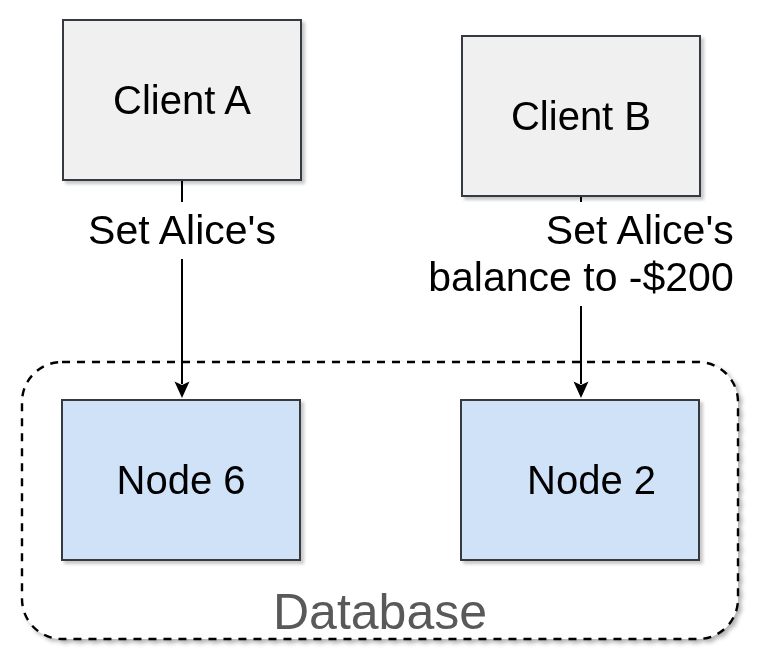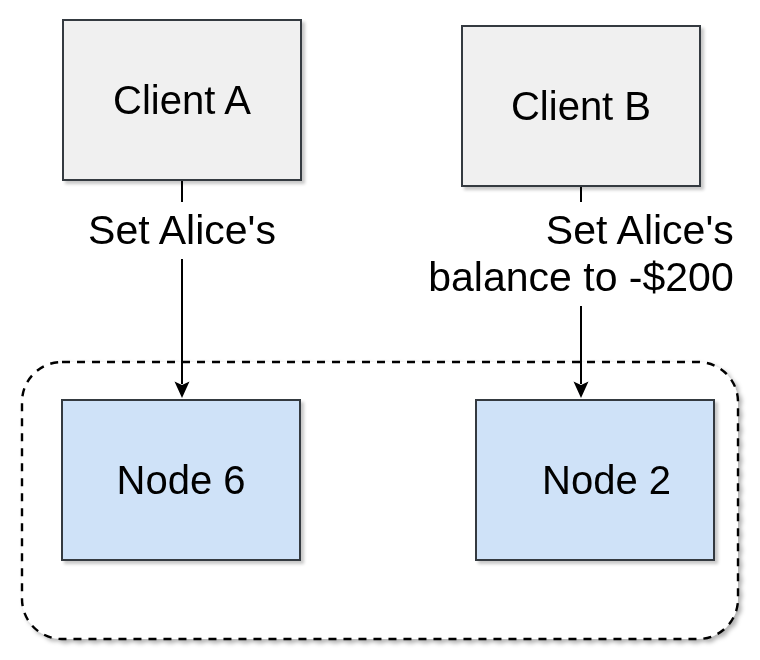--- a/index.html
+++ b/index.html
@@ -17,23 +17,23 @@
     position:absolute;width:240px;height:162px;box-sizing:border-box;
     display:flex;align-items:center;justify-content:center;
     font-size:40px;color:#000;z-index:2;
     border:2px solid var(--client-border);
     box-shadow:3px 3px 3px rgba(0,0,0,0.22);
   }
   .client{background:var(--client-fill);border-color:var(--client-border);}
   .node{background:var(--node-fill);border-color:var(--node-border);}
 
   #client-a{left:62px;top:19px;}
-  #client-b{left:461px;top:25px;}
+  #client-b{left:461px;top:35px;}
   #node-1{left:61px;top:399px;}
-  #node-2{left:475px;top:399px;padding-left:23px;}
+  #node-2{left:460px;top:399px;padding-left:23px;}
 
   .edge-label{
     position:absolute;transform:translateX(-50%);
     text-align:right;background:var(--background);
     color:var(--edge-label);font-size:41px;line-height:47px;
     padding:5px 10px;white-space:nowrap;z-index:3;
   }
   #edge-label-a{left:182px;top:202px;}
   #edge-label-b{left:581px;top:202px;}
 
@@ -86,14 +86,15 @@
   </div>
 
   <div class="box node" id="node-1">
     <span>Node 6</span>
   </div>
 
   <div class="box node" id="node-2">
     <span>Node 2</span>
   </div>
 
+  <div class="db-label">Database</div>
 
 </div>
 
 </body></html>

